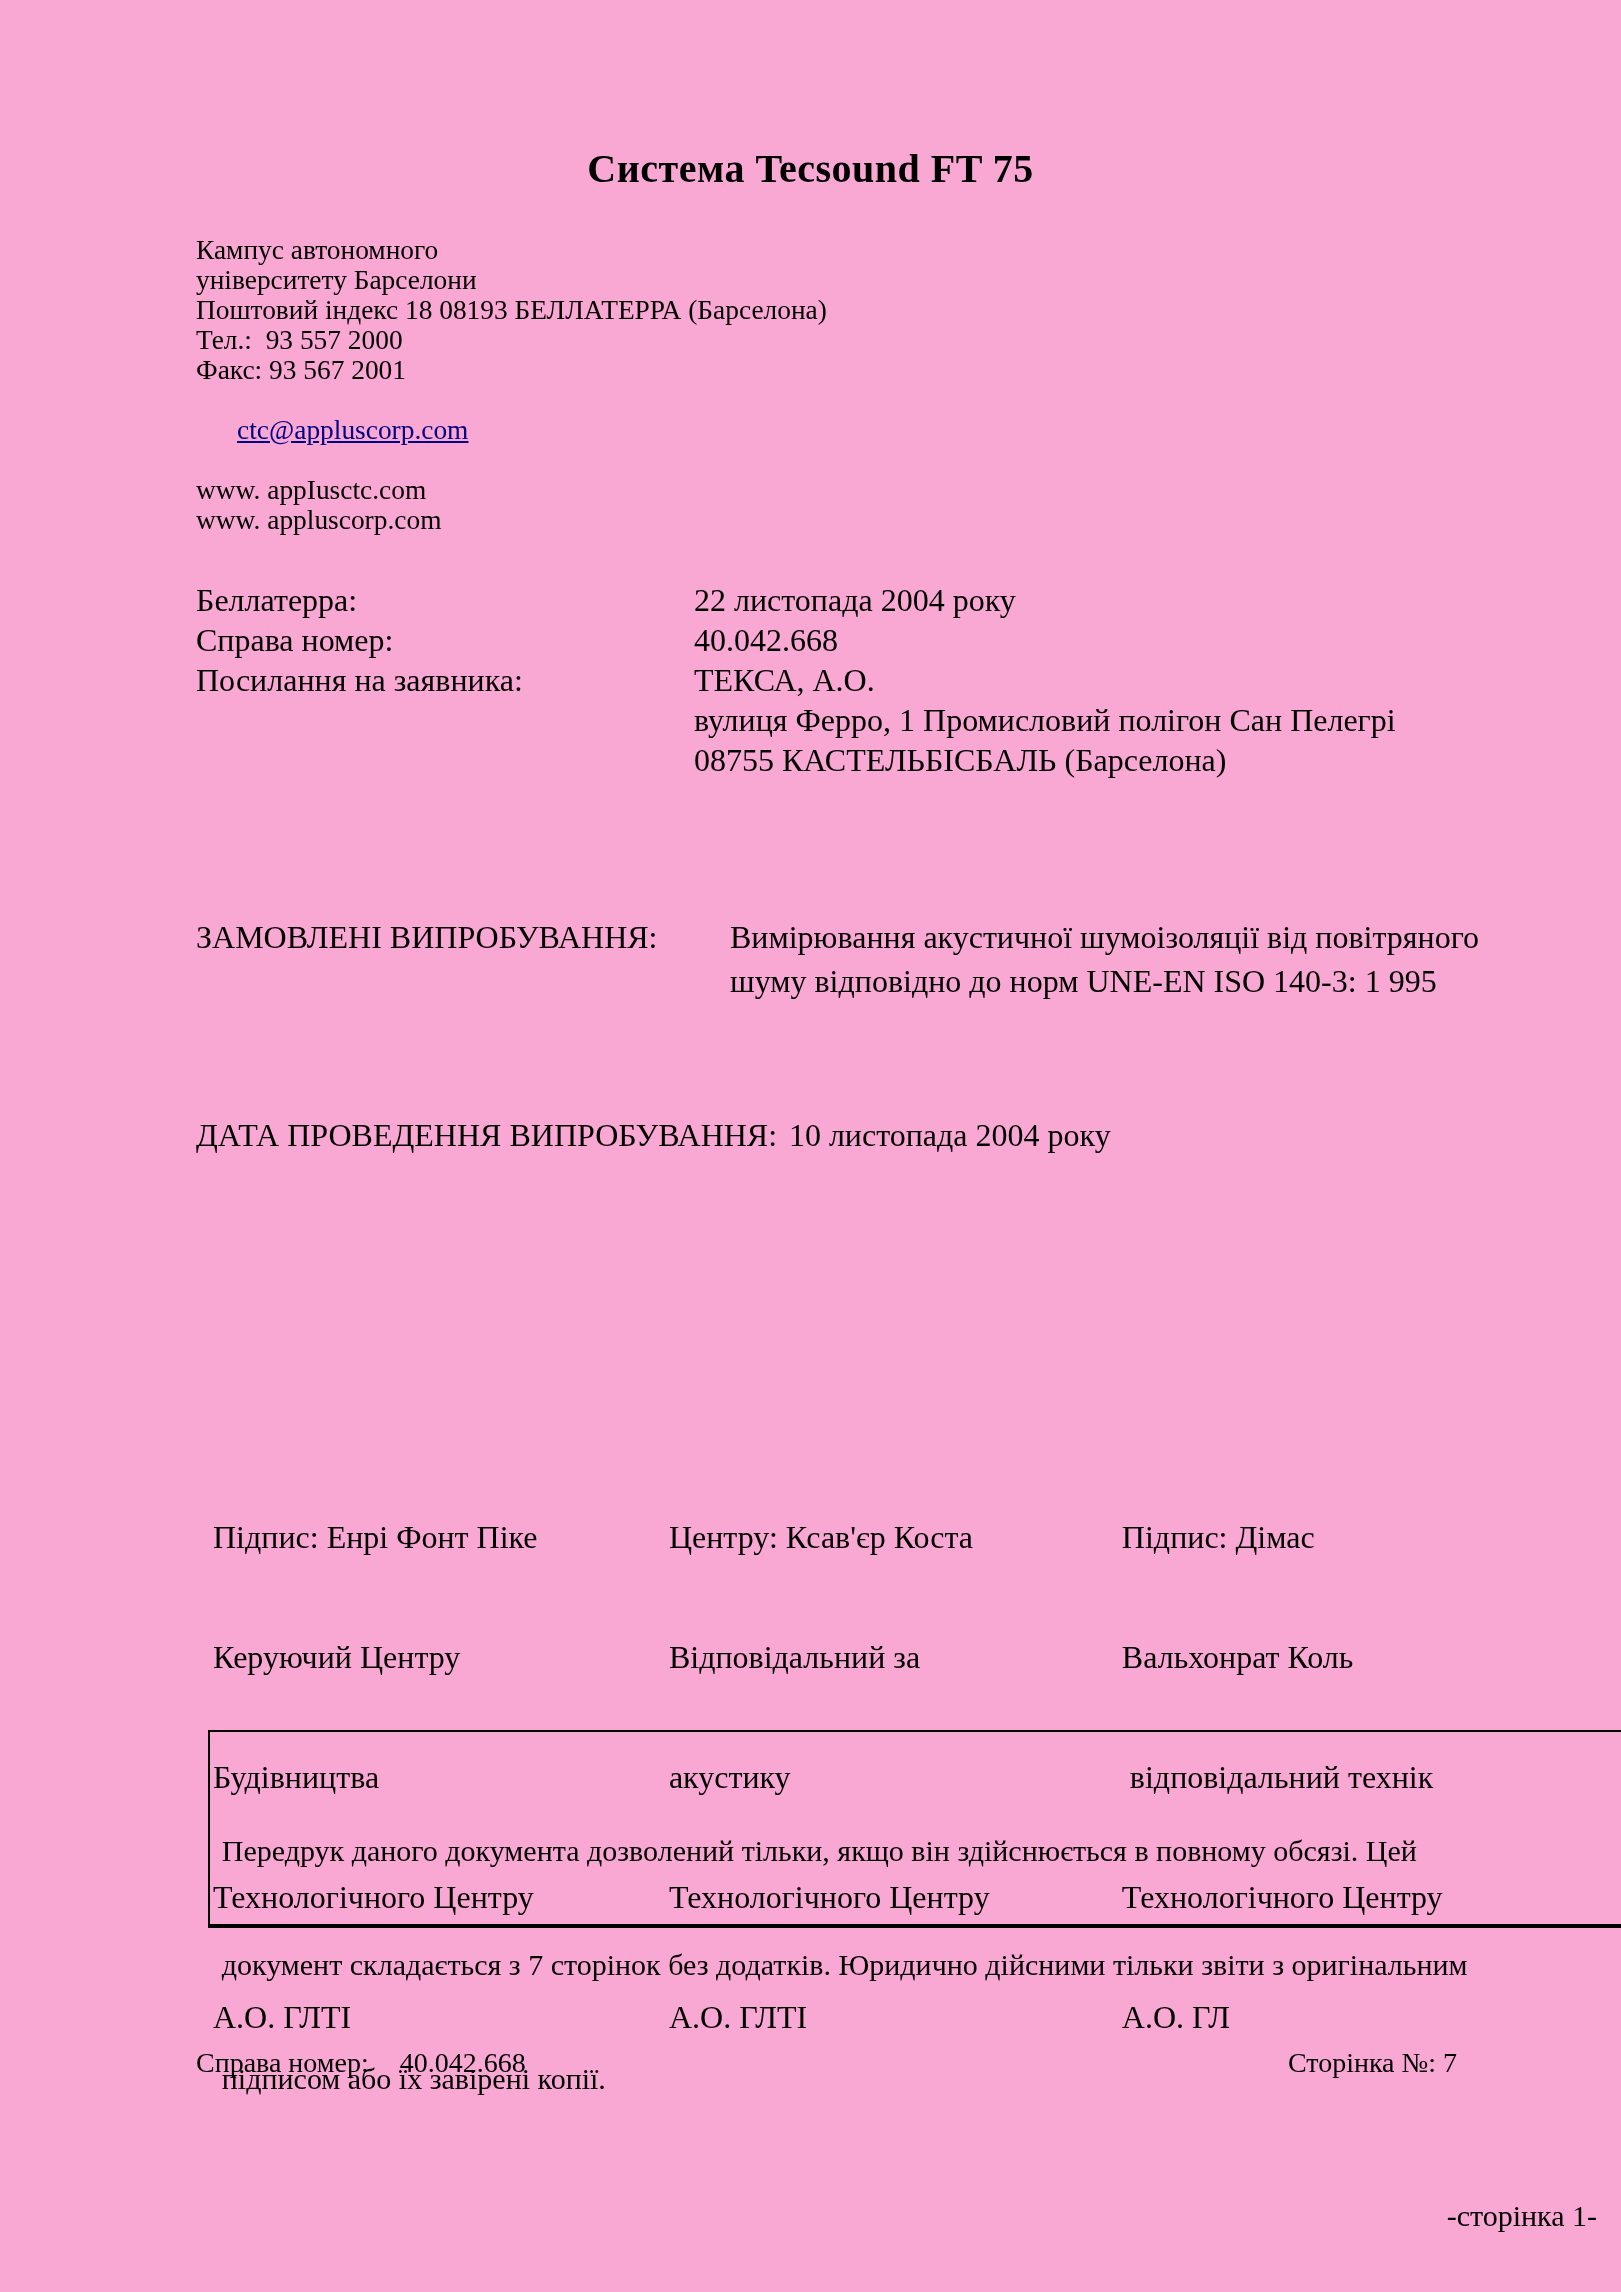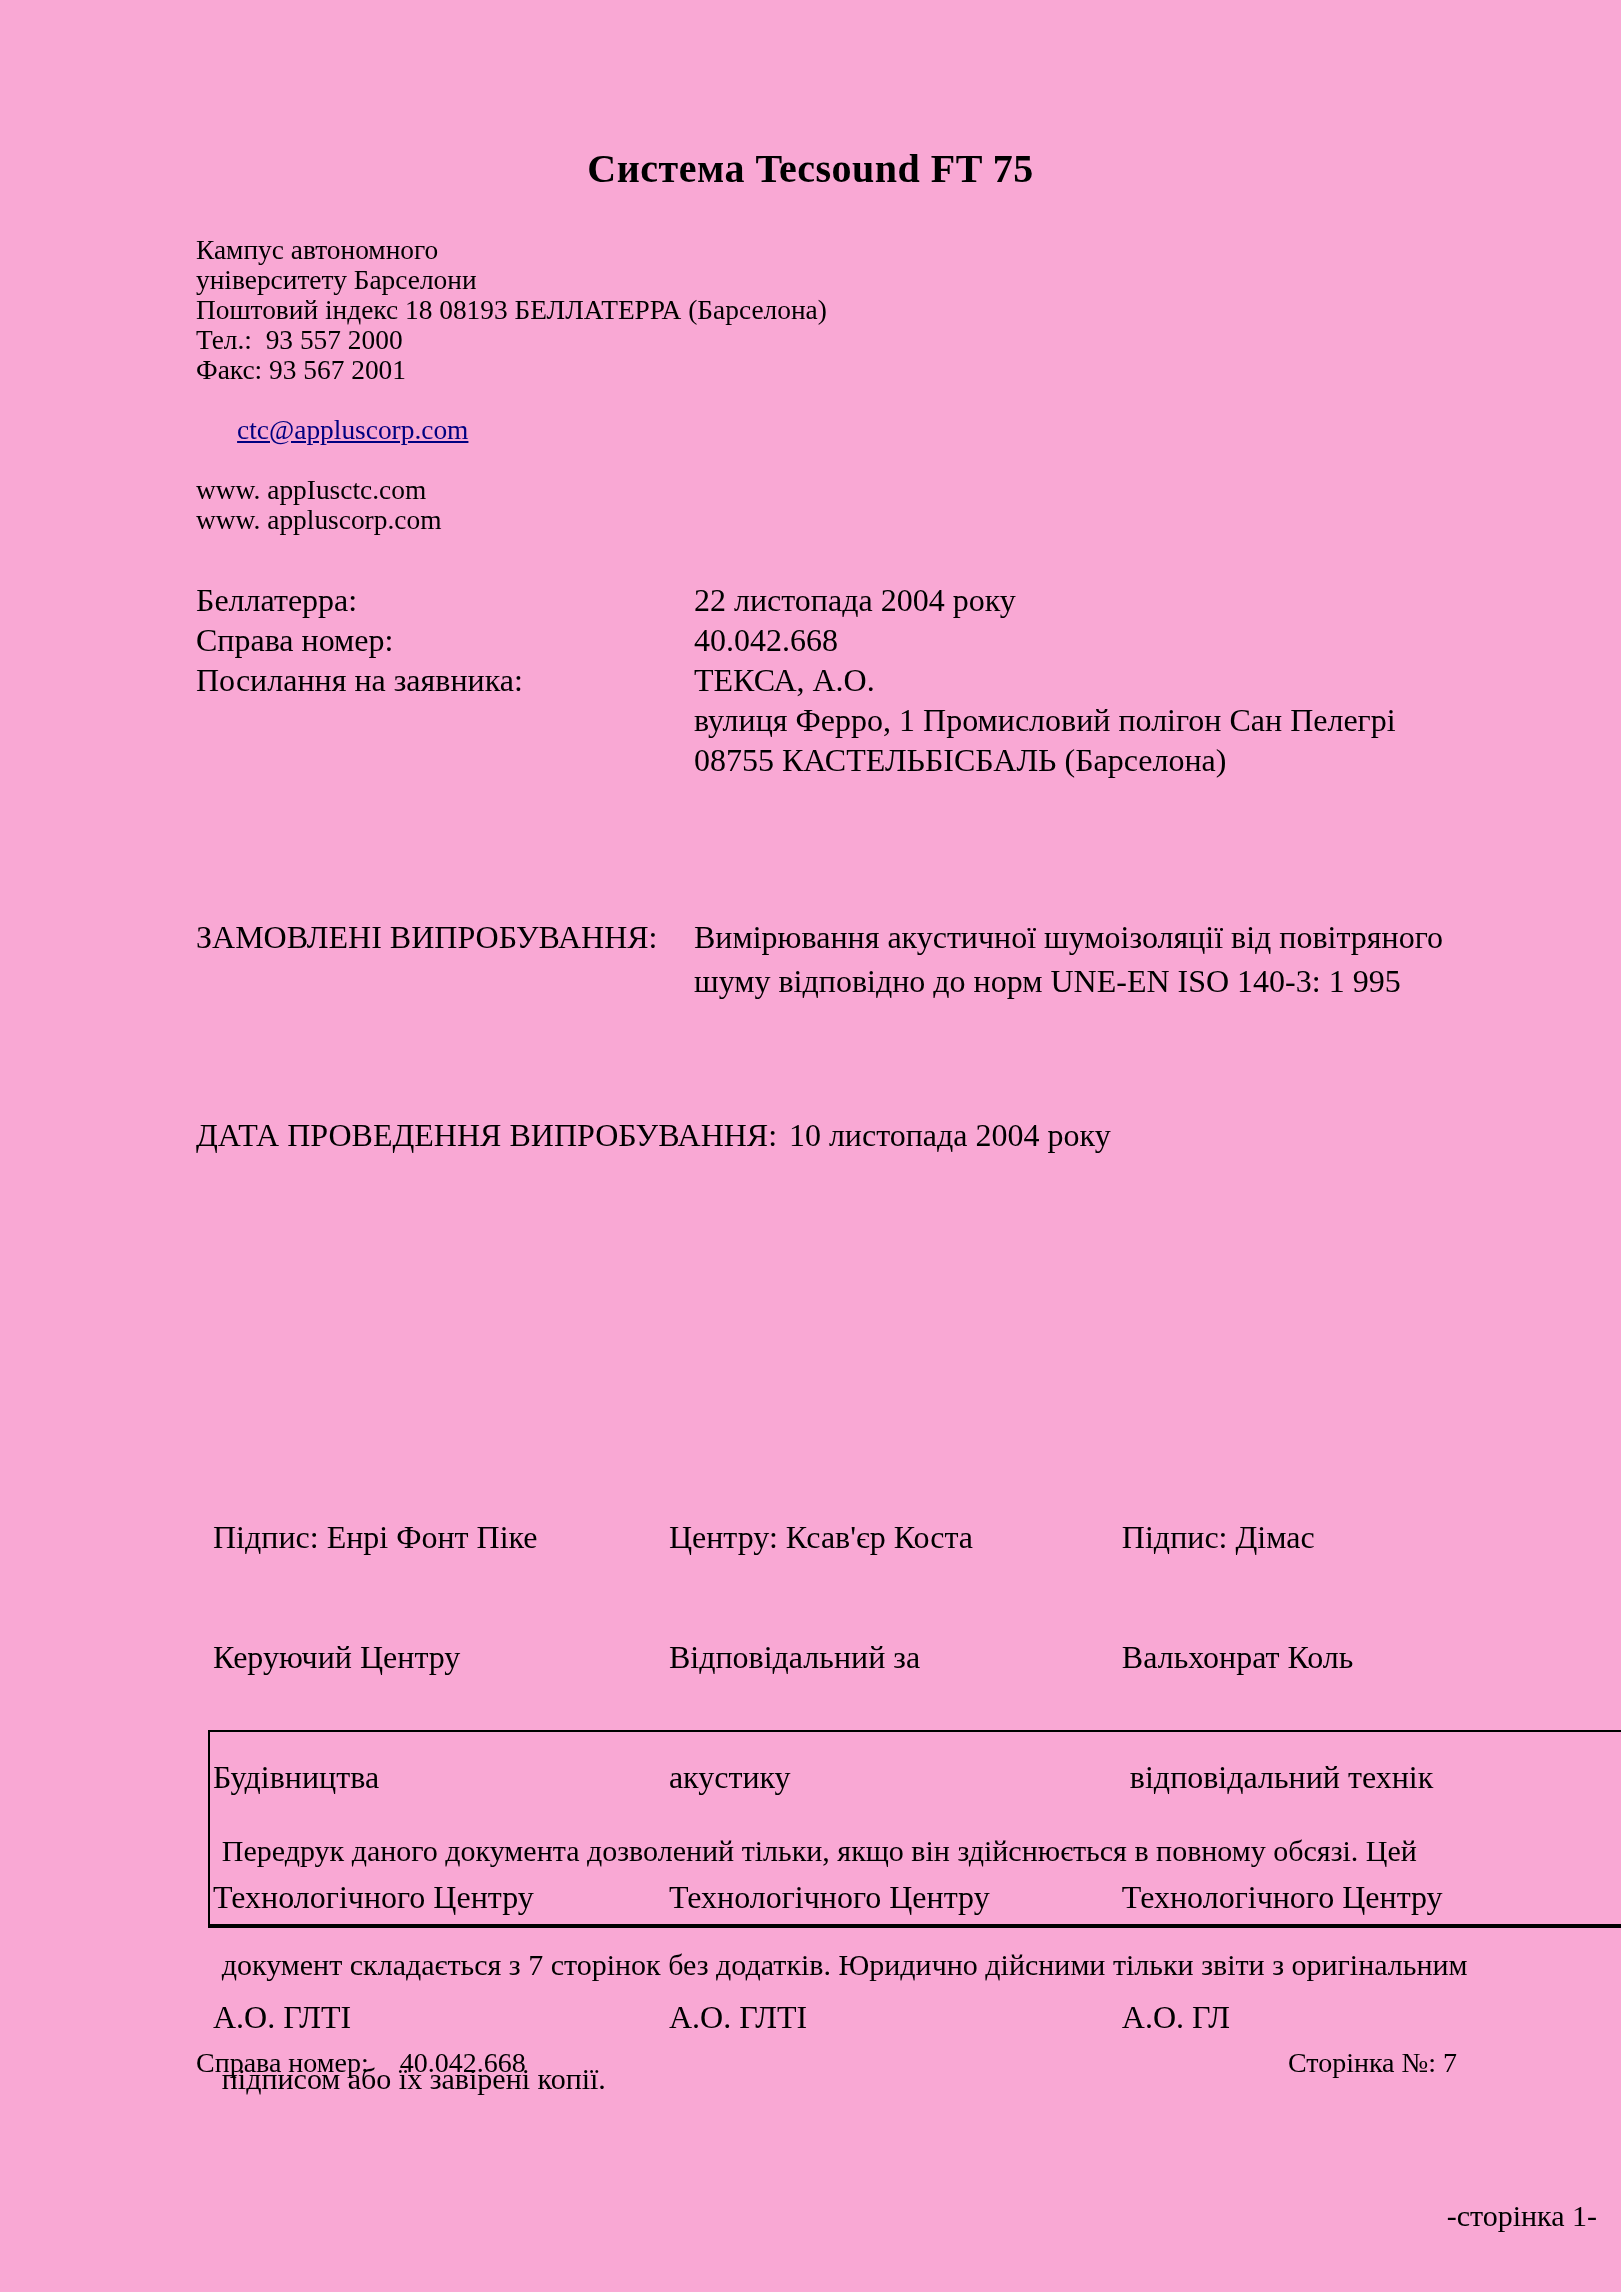--- a/index.html
+++ b/index.html
@@ -36,21 +36,21 @@
   .case-row { display: flex; align-items: center; }
   .case-label { flex: 0 0 498px; white-space: pre-wrap; }
   .case-value { flex: 1 1 auto; white-space: pre-wrap; }
 
   .ordered-tests {
     top: 915px; left: 196px; width: 1313px;
     font-size: 32px; line-height: 44px;
     display: flex;
   }
   .ordered-label { flex: 0 0 498px; }
-  .ordered-value { flex: 1 1 auto; }
+  .ordered-value { flex: 1 1 auto; margin-left: 36px; }
 
   .test-date {
     top: 1113px; left: 196px; width: 1372px;
     font-size: 32px; line-height: 44px;
   }
   .test-date .lbl { margin-right: 11.8px; }
 
   .signatures {
     top: 1437px; left: 196px; width: 1353px;
     display: flex;

